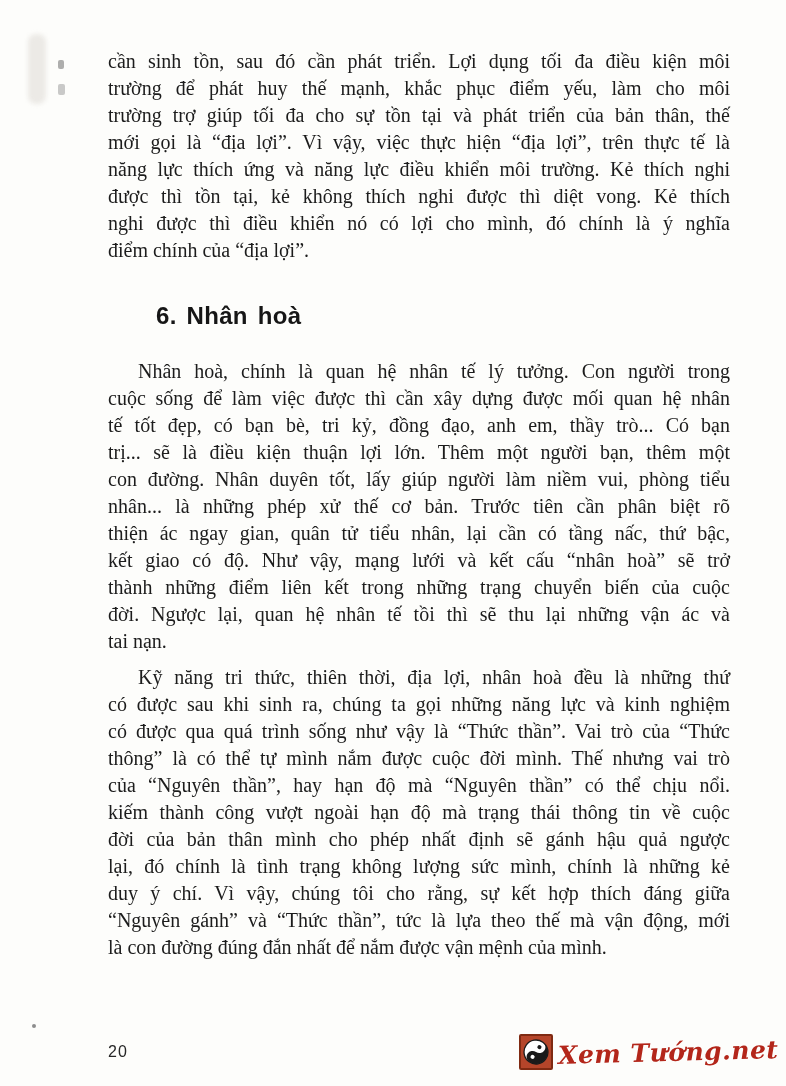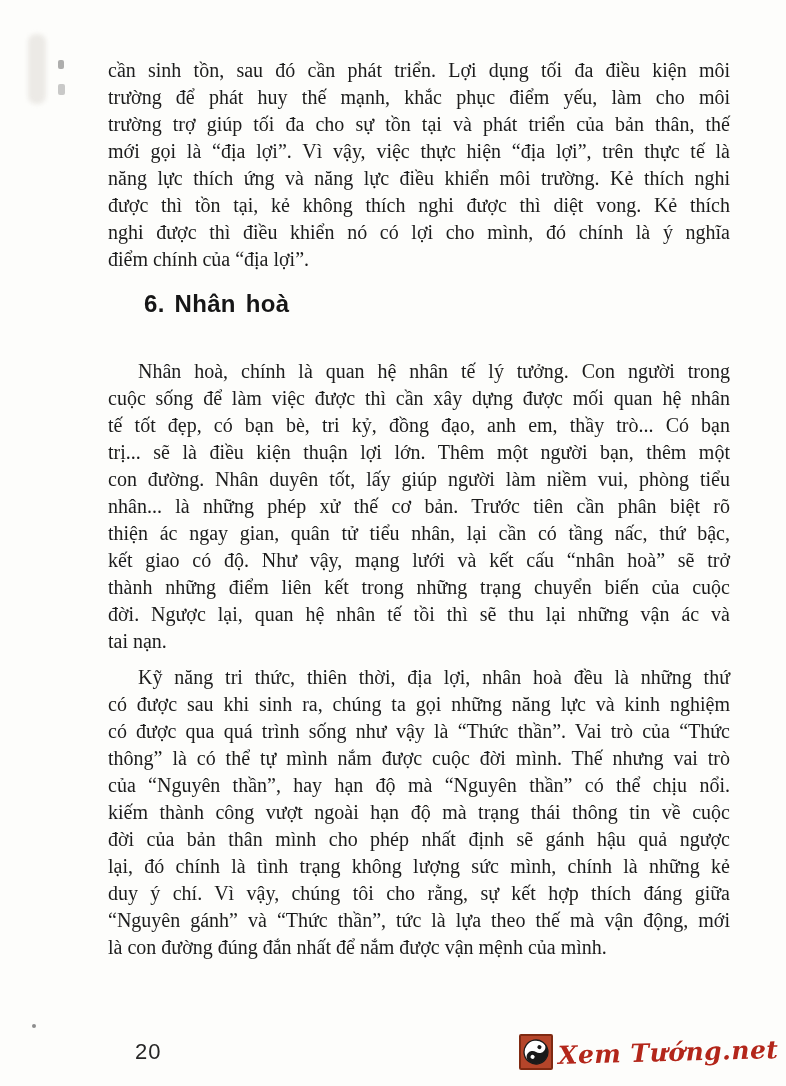--- a/index.html
+++ b/index.html
@@ -13,21 +13,21 @@
     width:786px; height:1086px;
     background:#fdfdfb;
     overflow:hidden;
     color:#1c1c1c;
   }
   .text-block {
     position:absolute;
     left:108px;
     width:622px;
   }
-  #paragraph-intro   { top:57px; }
+  #paragraph-intro   { top:48px; }
   #paragraph-nhanhoa { top:358px; }
   #paragraph-thucthan{ top:664px; }
   .line {
     height:27px;
     line-height:27px;
     font-size:20px;
     white-space:nowrap;
     text-align:justify;
     text-align-last:justify;
     overflow:visible;
@@ -48,24 +48,23 @@
   .footer {
     position:absolute;
     left:108px; right:8px; top:1028px;
     height:48px;
     display:flex;
     justify-content:space-between;
     align-items:center;
   }
   .page-number {
     font-family:"Liberation Sans", sans-serif;
-    font-size:22px;
+    font-size:16px;
     color:#262626;
     letter-spacing:1px;
-    margin-left:27px;
   }
   .watermark {
     display:flex;
     align-items:center;
     gap:5px;
   }
   .yinyang-box {
     width:34px; height:36px;
     background:#b5452a;
     border:2px solid #7f2a12;
@@ -118,21 +117,21 @@
       <div class="line">cần sinh tồn, sau đó cần phát triển. Lợi dụng tối đa điều kiện môi</div>
       <div class="line">trường để phát huy thế mạnh, khắc phục điểm yếu, làm cho môi</div>
       <div class="line">trường trợ giúp tối đa cho sự tồn tại và phát triển của bản thân, thế</div>
       <div class="line">mới gọi là “địa lợi”. Vì vậy, việc thực hiện “địa lợi”, trên thực tế là</div>
       <div class="line">năng lực thích ứng và năng lực điều khiển môi trường. Kẻ thích nghi</div>
       <div class="line">được thì tồn tại, kẻ không thích nghi được thì diệt vong. Kẻ thích</div>
       <div class="line">nghi được thì điều khiển nó có lợi cho mình, đó chính là ý nghĩa</div>
       <div class="line last">điểm chính của “địa lợi”.</div>
     </div>
 
-  <h2 class="section-heading" style="margin:0;">6. Nhân hoà</h2>
+  <h2 class="section-heading" style="margin:12px;">6. Nhân hoà</h2>
 
   <div class="text-block indent-first" id="paragraph-nhanhoa">
       <div class="line">Nhân hoà, chính là quan hệ nhân tế lý tưởng. Con người trong</div>
       <div class="line">cuộc sống để làm việc được thì cần xây dựng được mối quan hệ nhân</div>
       <div class="line">tế tốt đẹp, có bạn bè, tri kỷ, đồng đạo, anh em, thầy trò... Có bạn</div>
       <div class="line">trị... sẽ là điều kiện thuận lợi lớn. Thêm một người bạn, thêm một</div>
       <div class="line">con đường. Nhân duyên tốt, lấy giúp người làm niềm vui, phòng tiểu</div>
       <div class="line">nhân... là những phép xử thế cơ bản. Trước tiên cần phân biệt rõ</div>
       <div class="line">thiện ác ngay gian, quân tử tiểu nhân, lại cần có tầng nấc, thứ bậc,</div>
       <div class="line">kết giao có độ. Như vậy, mạng lưới và kết cấu “nhân hoà” sẽ trở</div>

